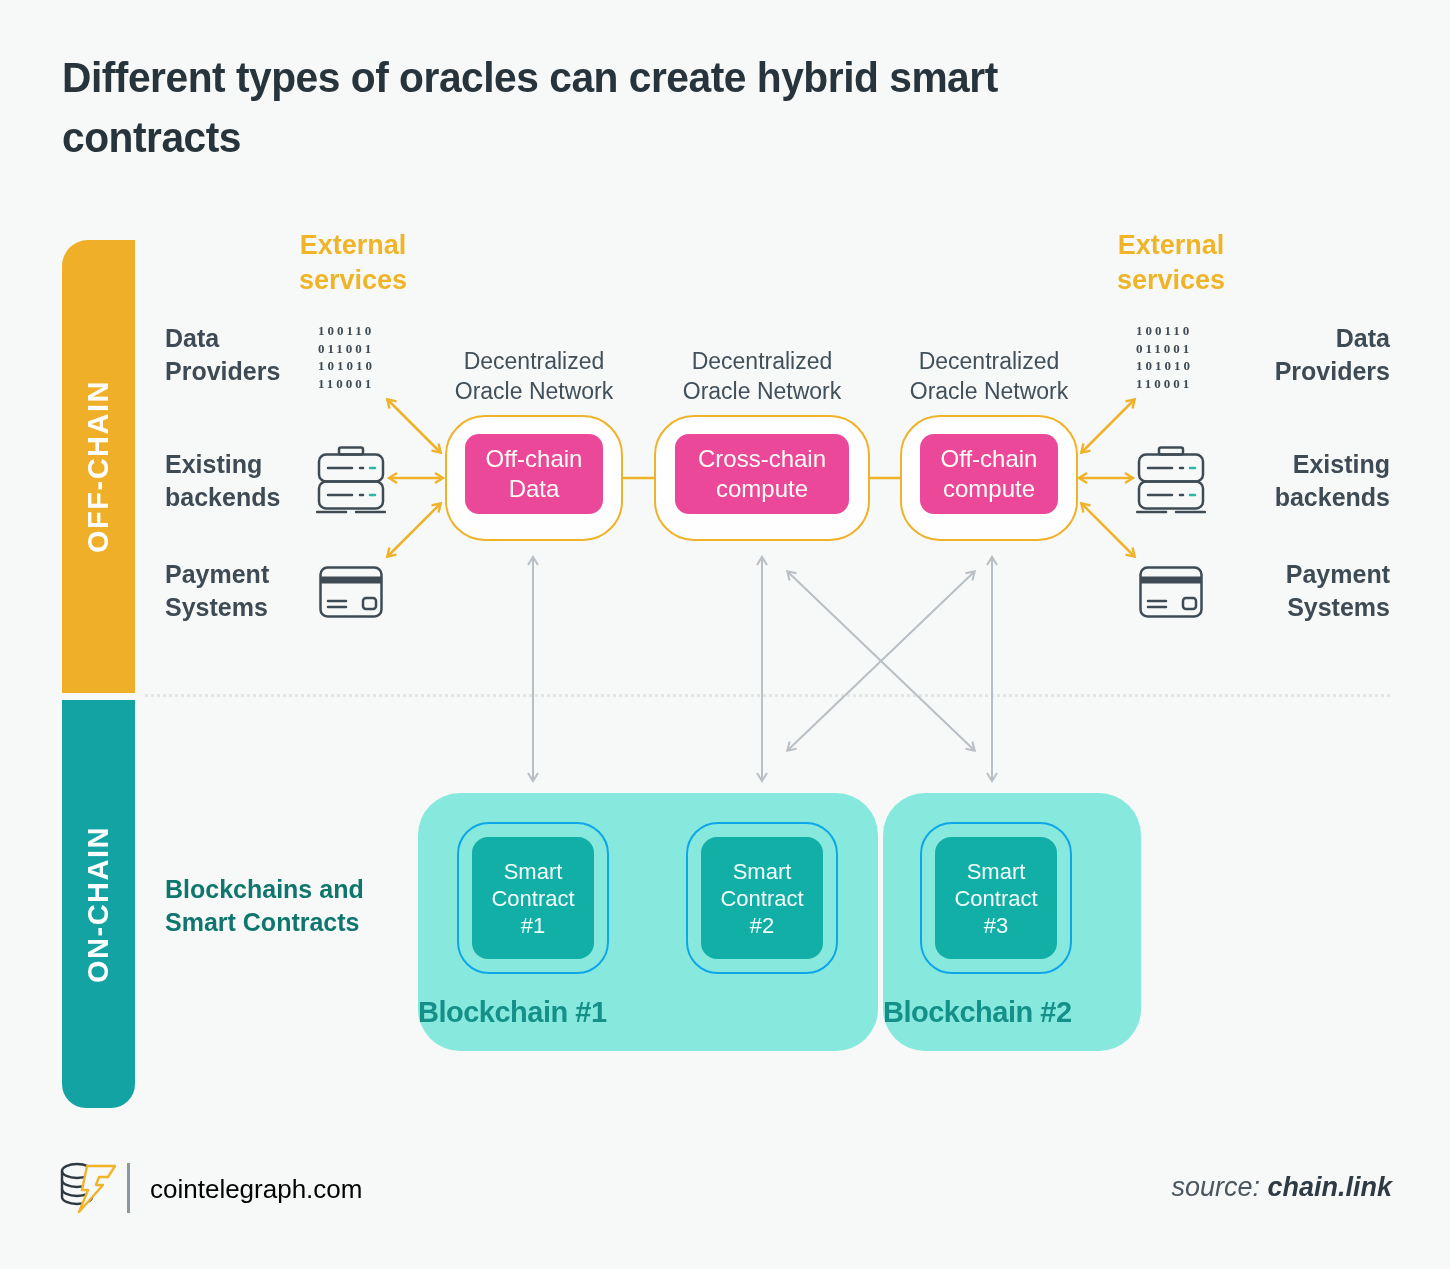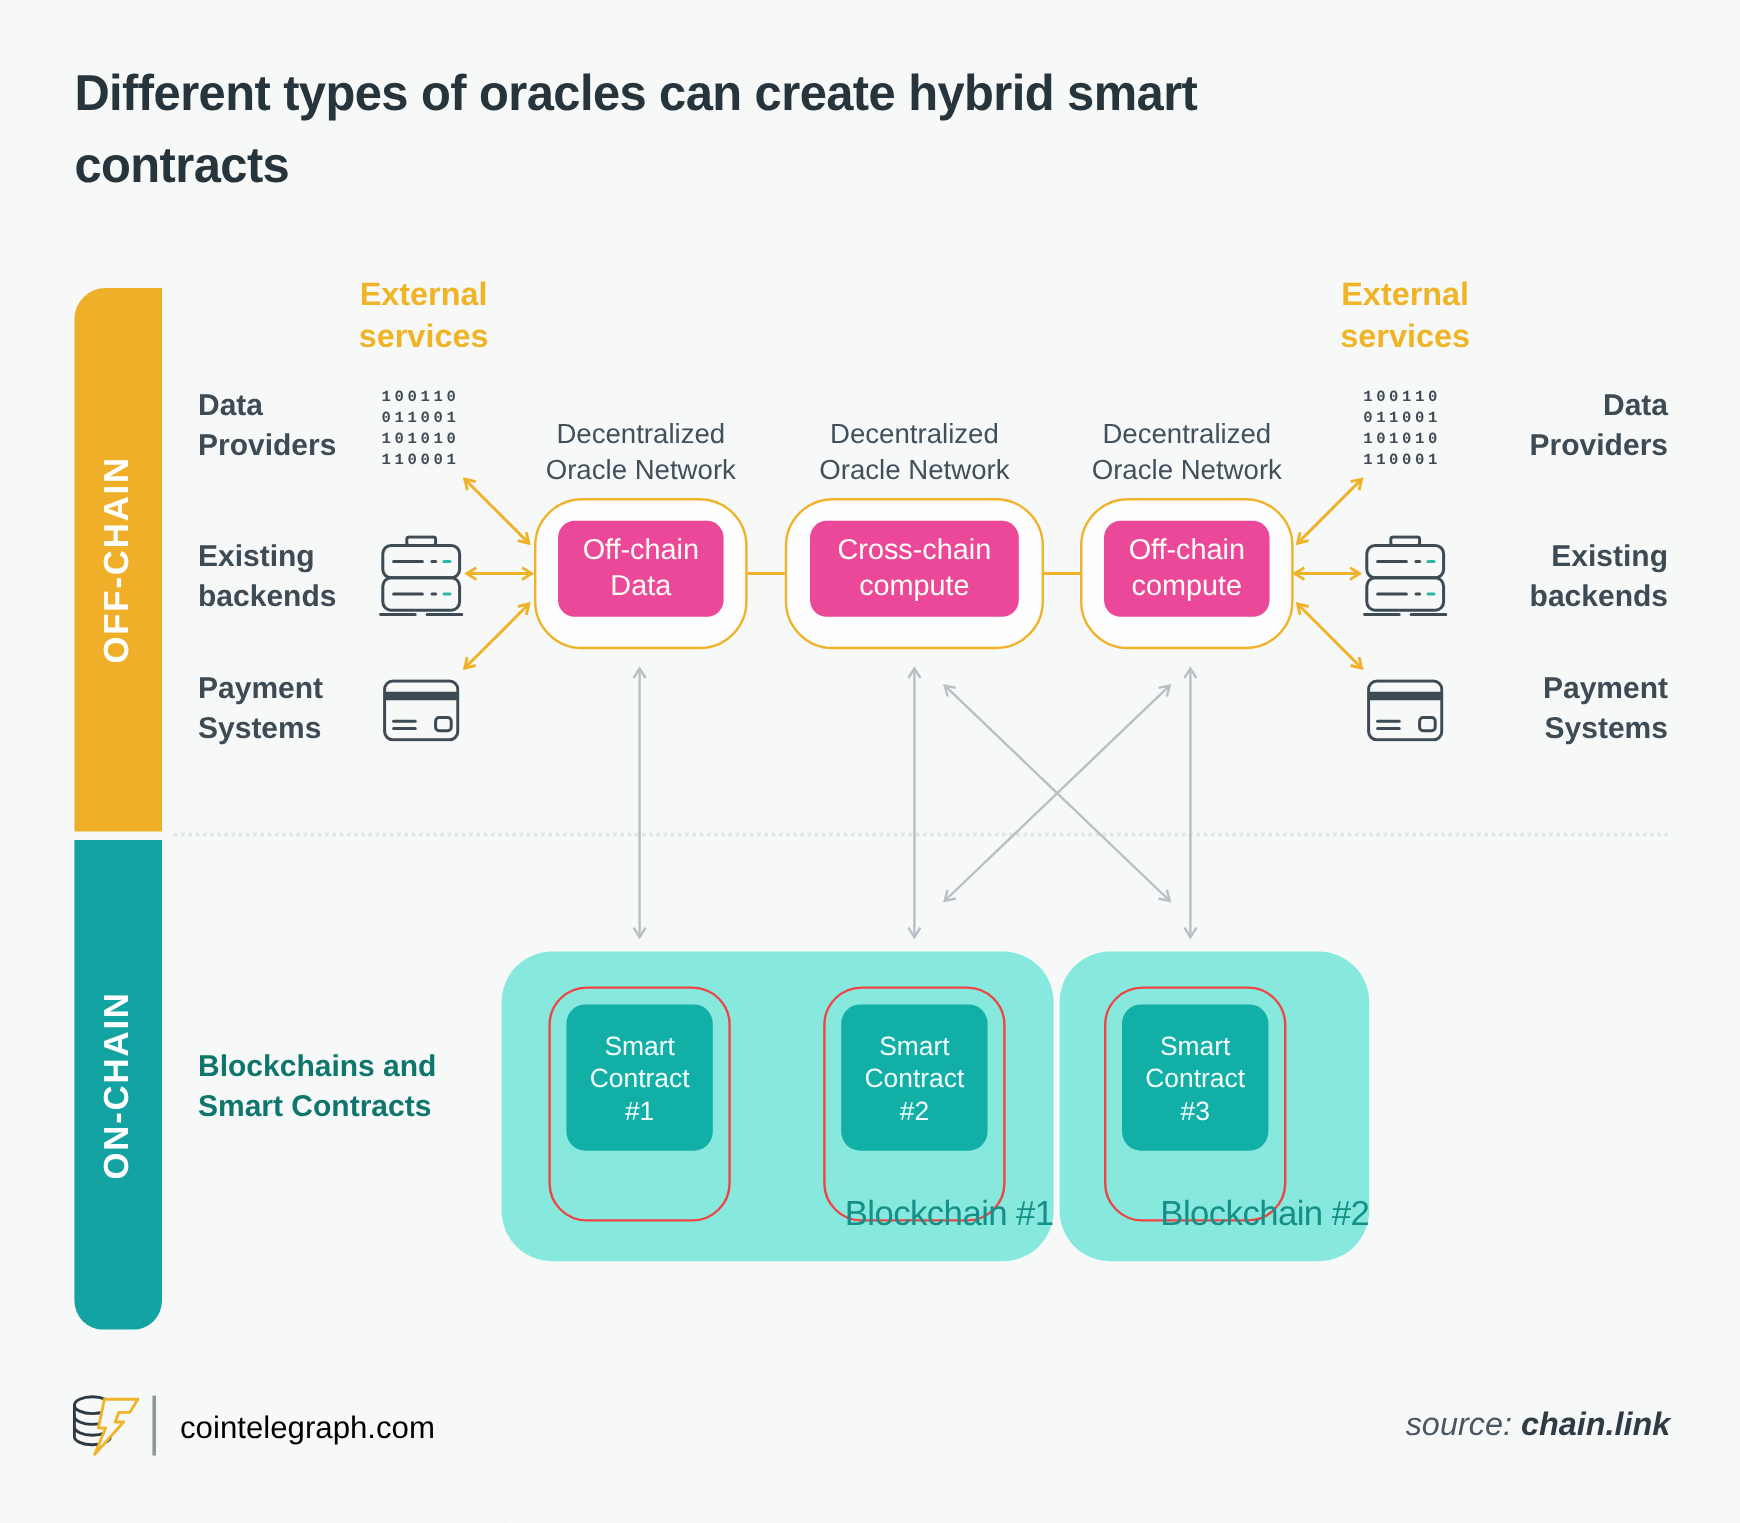--- a/index.html
+++ b/index.html
@@ -28,21 +28,21 @@
   .ext{
     width:130px;text-align:center;font-weight:bold;font-size:27px;line-height:35px;color:#F0B429;
   }
 
   .side-label{
     width:160px;font-weight:bold;font-size:25px;line-height:33px;color:#3E4B54;
   }
   .side-label.right{text-align:right;}
 
   .binary{
-    font-family:Liberation Mono, monospace;font-size:13px;line-height:17.5px;
+    font-family:Liberation Serif, serif;font-size:13px;line-height:17.5px;
     letter-spacing:3px;font-weight:bold;color:#3E4B54;white-space:pre;
   }
 
   .don-caption{
     width:200px;text-align:center;font-size:23px;line-height:30px;color:#41505A;top:346px;
   }
   .oracle-outer{
     top:415px;height:126px;background:#FDFEFD;border:2.5px solid #EFB229;border-radius:40px;
     box-sizing:border-box;
   }
@@ -53,31 +53,31 @@
   }
 
   .divider-dotted{
     left:145px;top:694px;width:1245px;border-top:3px dotted #E2E7E4;height:0;
   }
 
   .bc{
     top:793px;height:258px;background:#87E9DE;border-radius:42px;
   }
   .bc-wrap{
-    position:absolute;top:29px;width:152px;height:196px;border:2px solid #ef4444;
+    position:absolute;top:29px;width:152px;height:152px;border:2px solid #0ea5e9;
     border-radius:32px;box-sizing:border-box;
   }
   .bc-inner{
     position:absolute;top:13px;left:13px;width:122px;height:122px;background:#12AFA6;
     border-radius:16px;display:flex;align-items:center;justify-content:center;text-align:center;
     color:#F3FDFB;font-size:22px;line-height:27px;padding:0 8px;box-sizing:border-box;
   }
   .bc-label{
-    position:absolute;left:0;right:0;bottom:22px;text-align:right;
-    font-weight:normal;font-size:29px;color:#149089;letter-spacing:-0.5px;
+    position:absolute;left:0;right:0;bottom:22px;text-align:left;
+    font-weight:bold;font-size:29px;color:#149089;letter-spacing:-0.5px;
   }
 
   .onchain-caption{
     left:165px;top:873px;width:215px;font-weight:bold;font-size:25px;line-height:33px;color:#0f766e;
   }
 
   .footer-site{left:150px;top:1174px;font-size:26px;color:#000000;}
   .footer-divider{left:127px;top:1163px;width:2.5px;height:50px;background:#8E979C;}
   .footer-source{right:58px;top:1172px;font-size:27px;color:#4A5660;font-style:italic;}
   .footer-source b{color:#2F3B44;}

